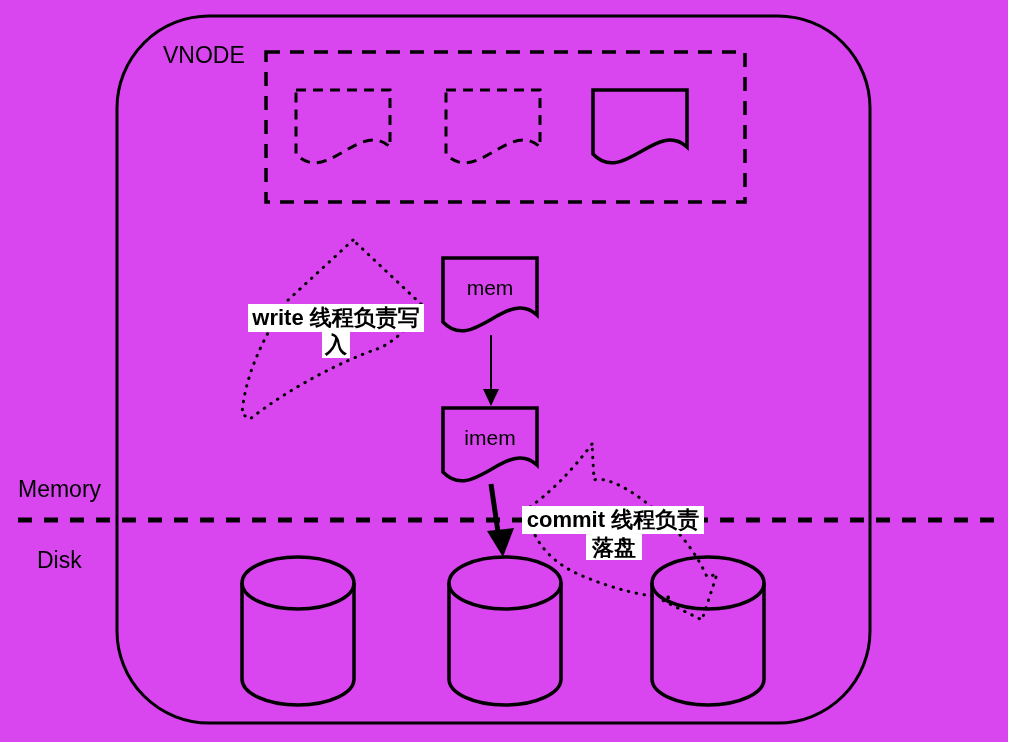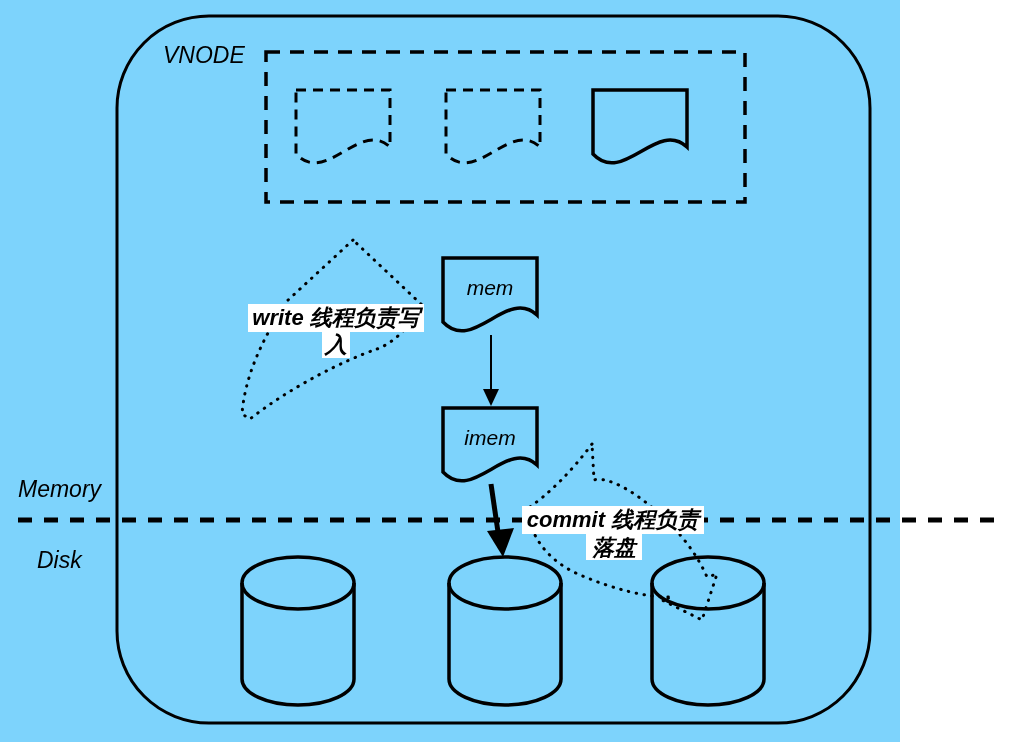--- a/index.html
+++ b/index.html
@@ -5,24 +5,23 @@
   html, body {
     margin: 0;
     padding: 0;
     background: #ffffff;
     width: 1024px;
     height: 742px;
     overflow: hidden;
   }
   .canvas-wrap {
     position: relative;
-    width: 900px;
+    width: 1008px;
     height: 742px;
-    background: #7dd3fc;
-    font-style: italic;
+    background: #d946ef;
   }
   svg { display: block; }
   .stroke {
     fill: none;
     stroke: #000000;
   }
   .lbl {
     font-family: "Liberation Sans", "DejaVu Sans", sans-serif;
     font-size: 23px;
     fill: #000000;

